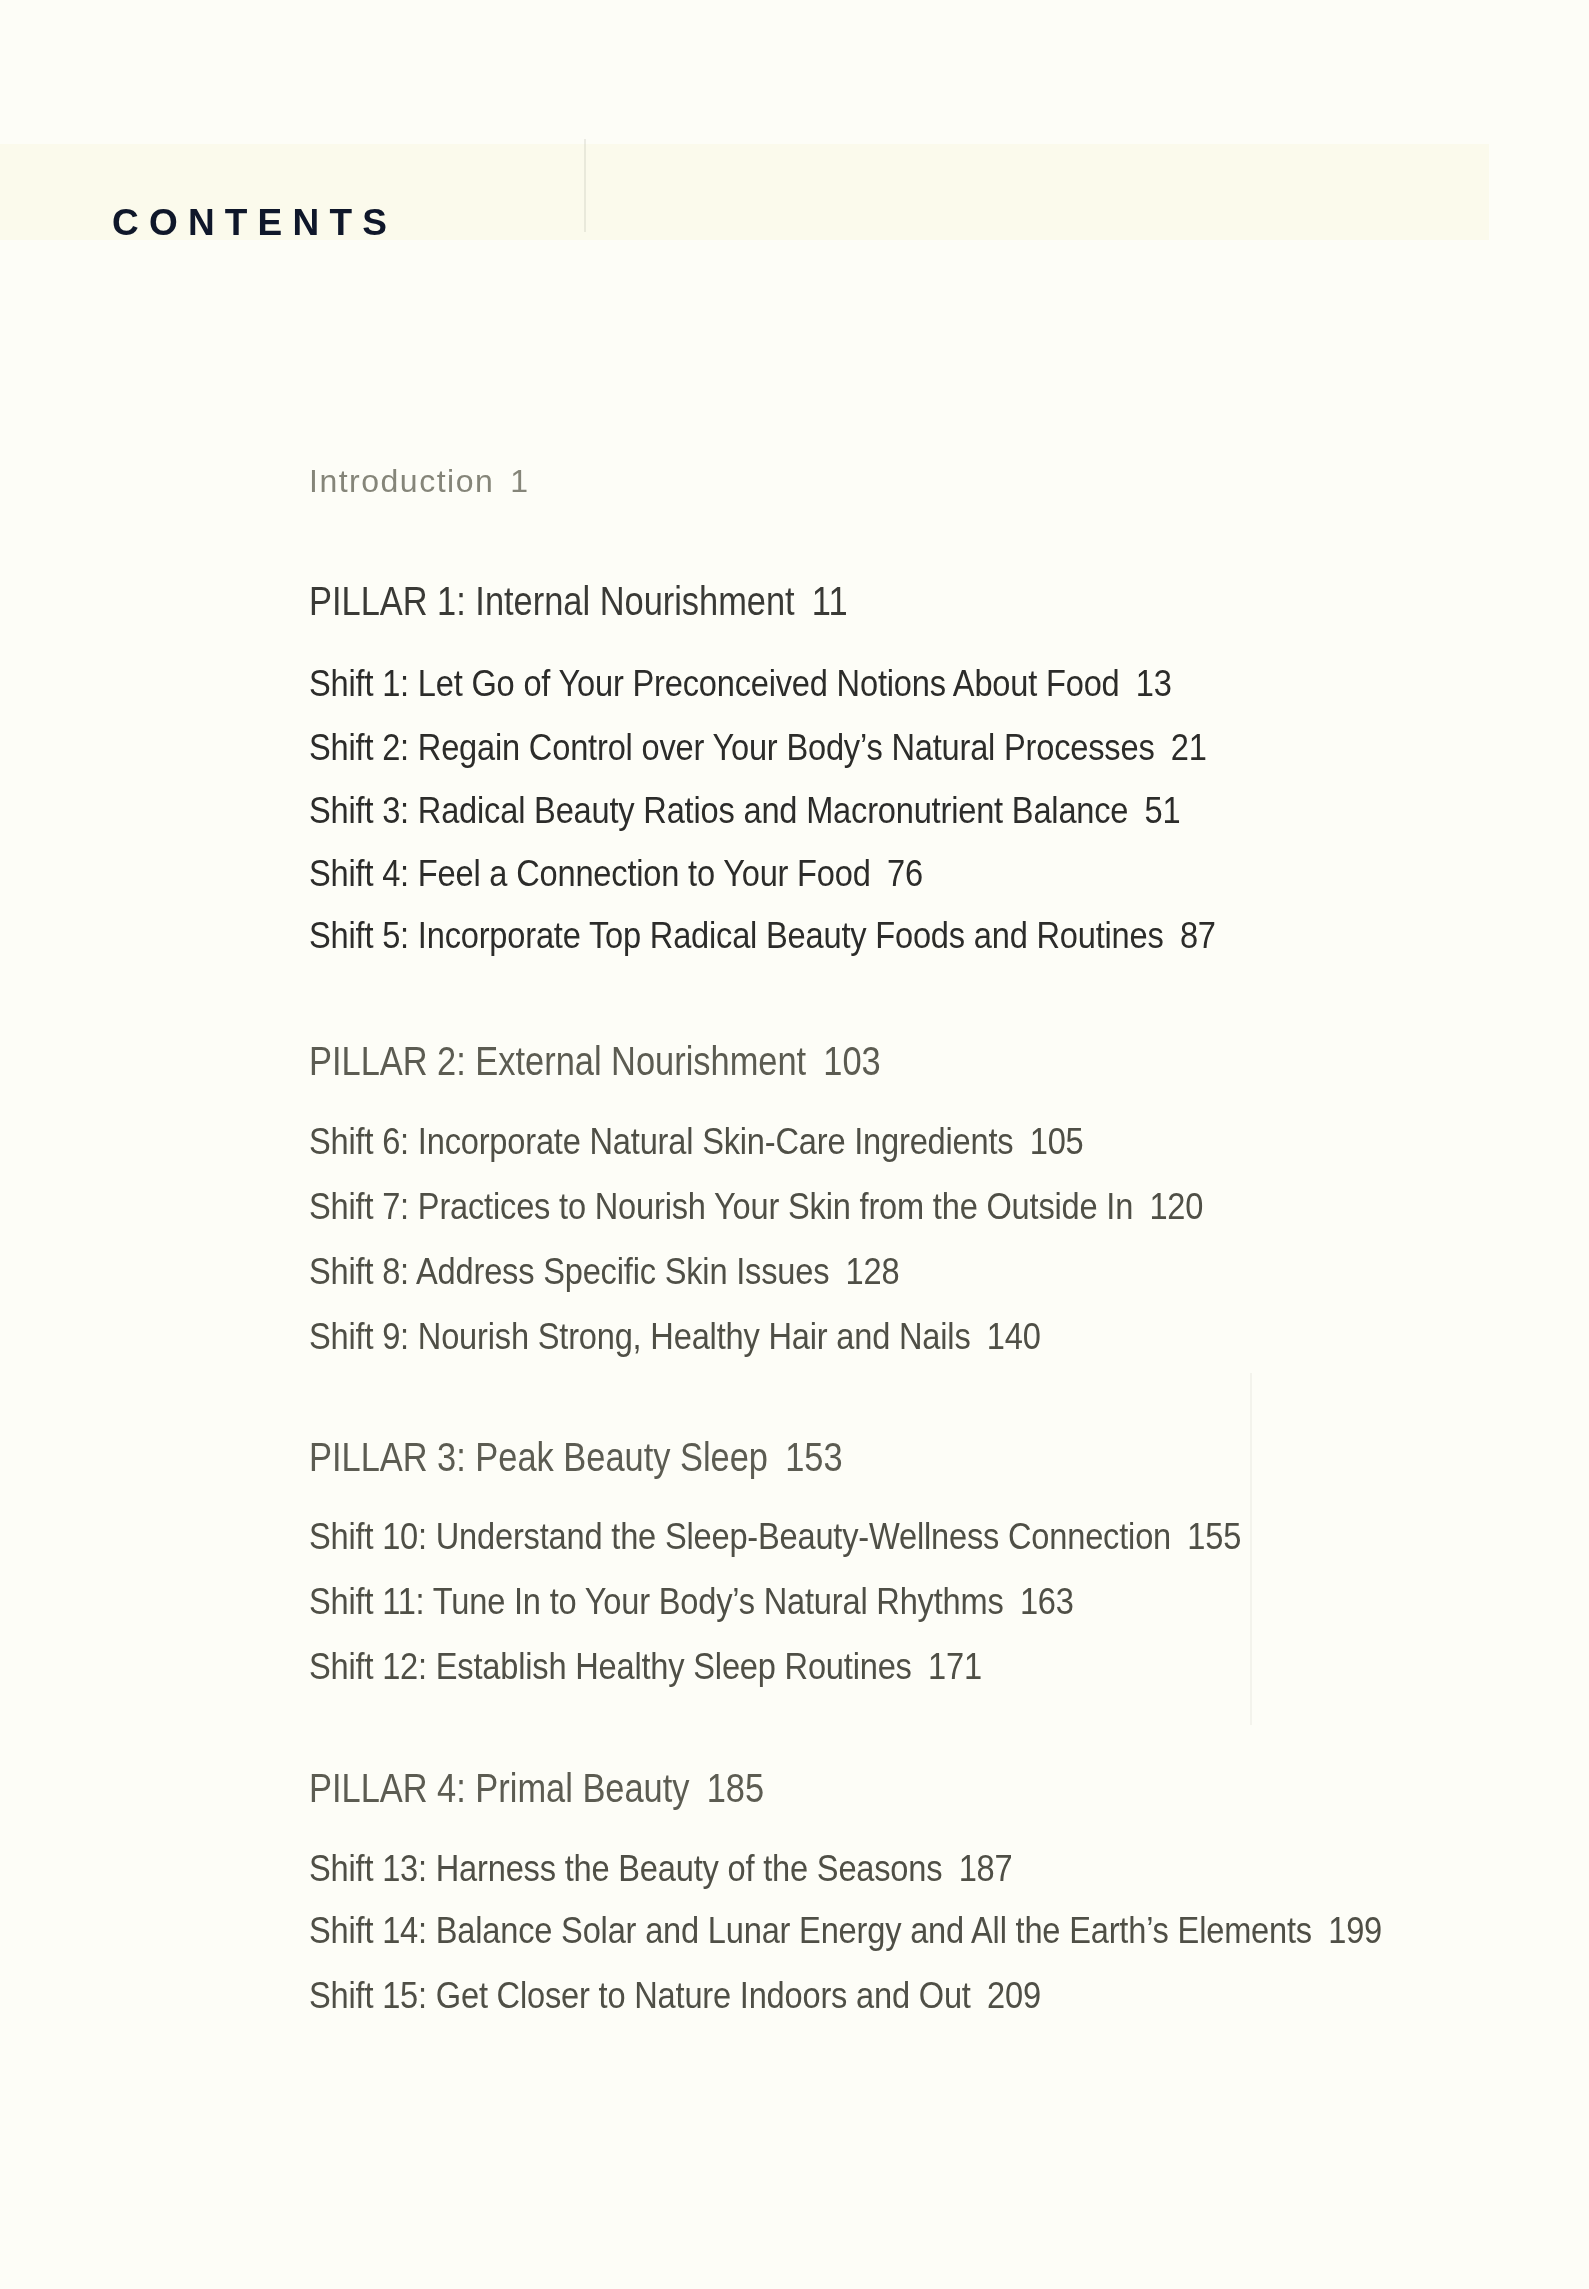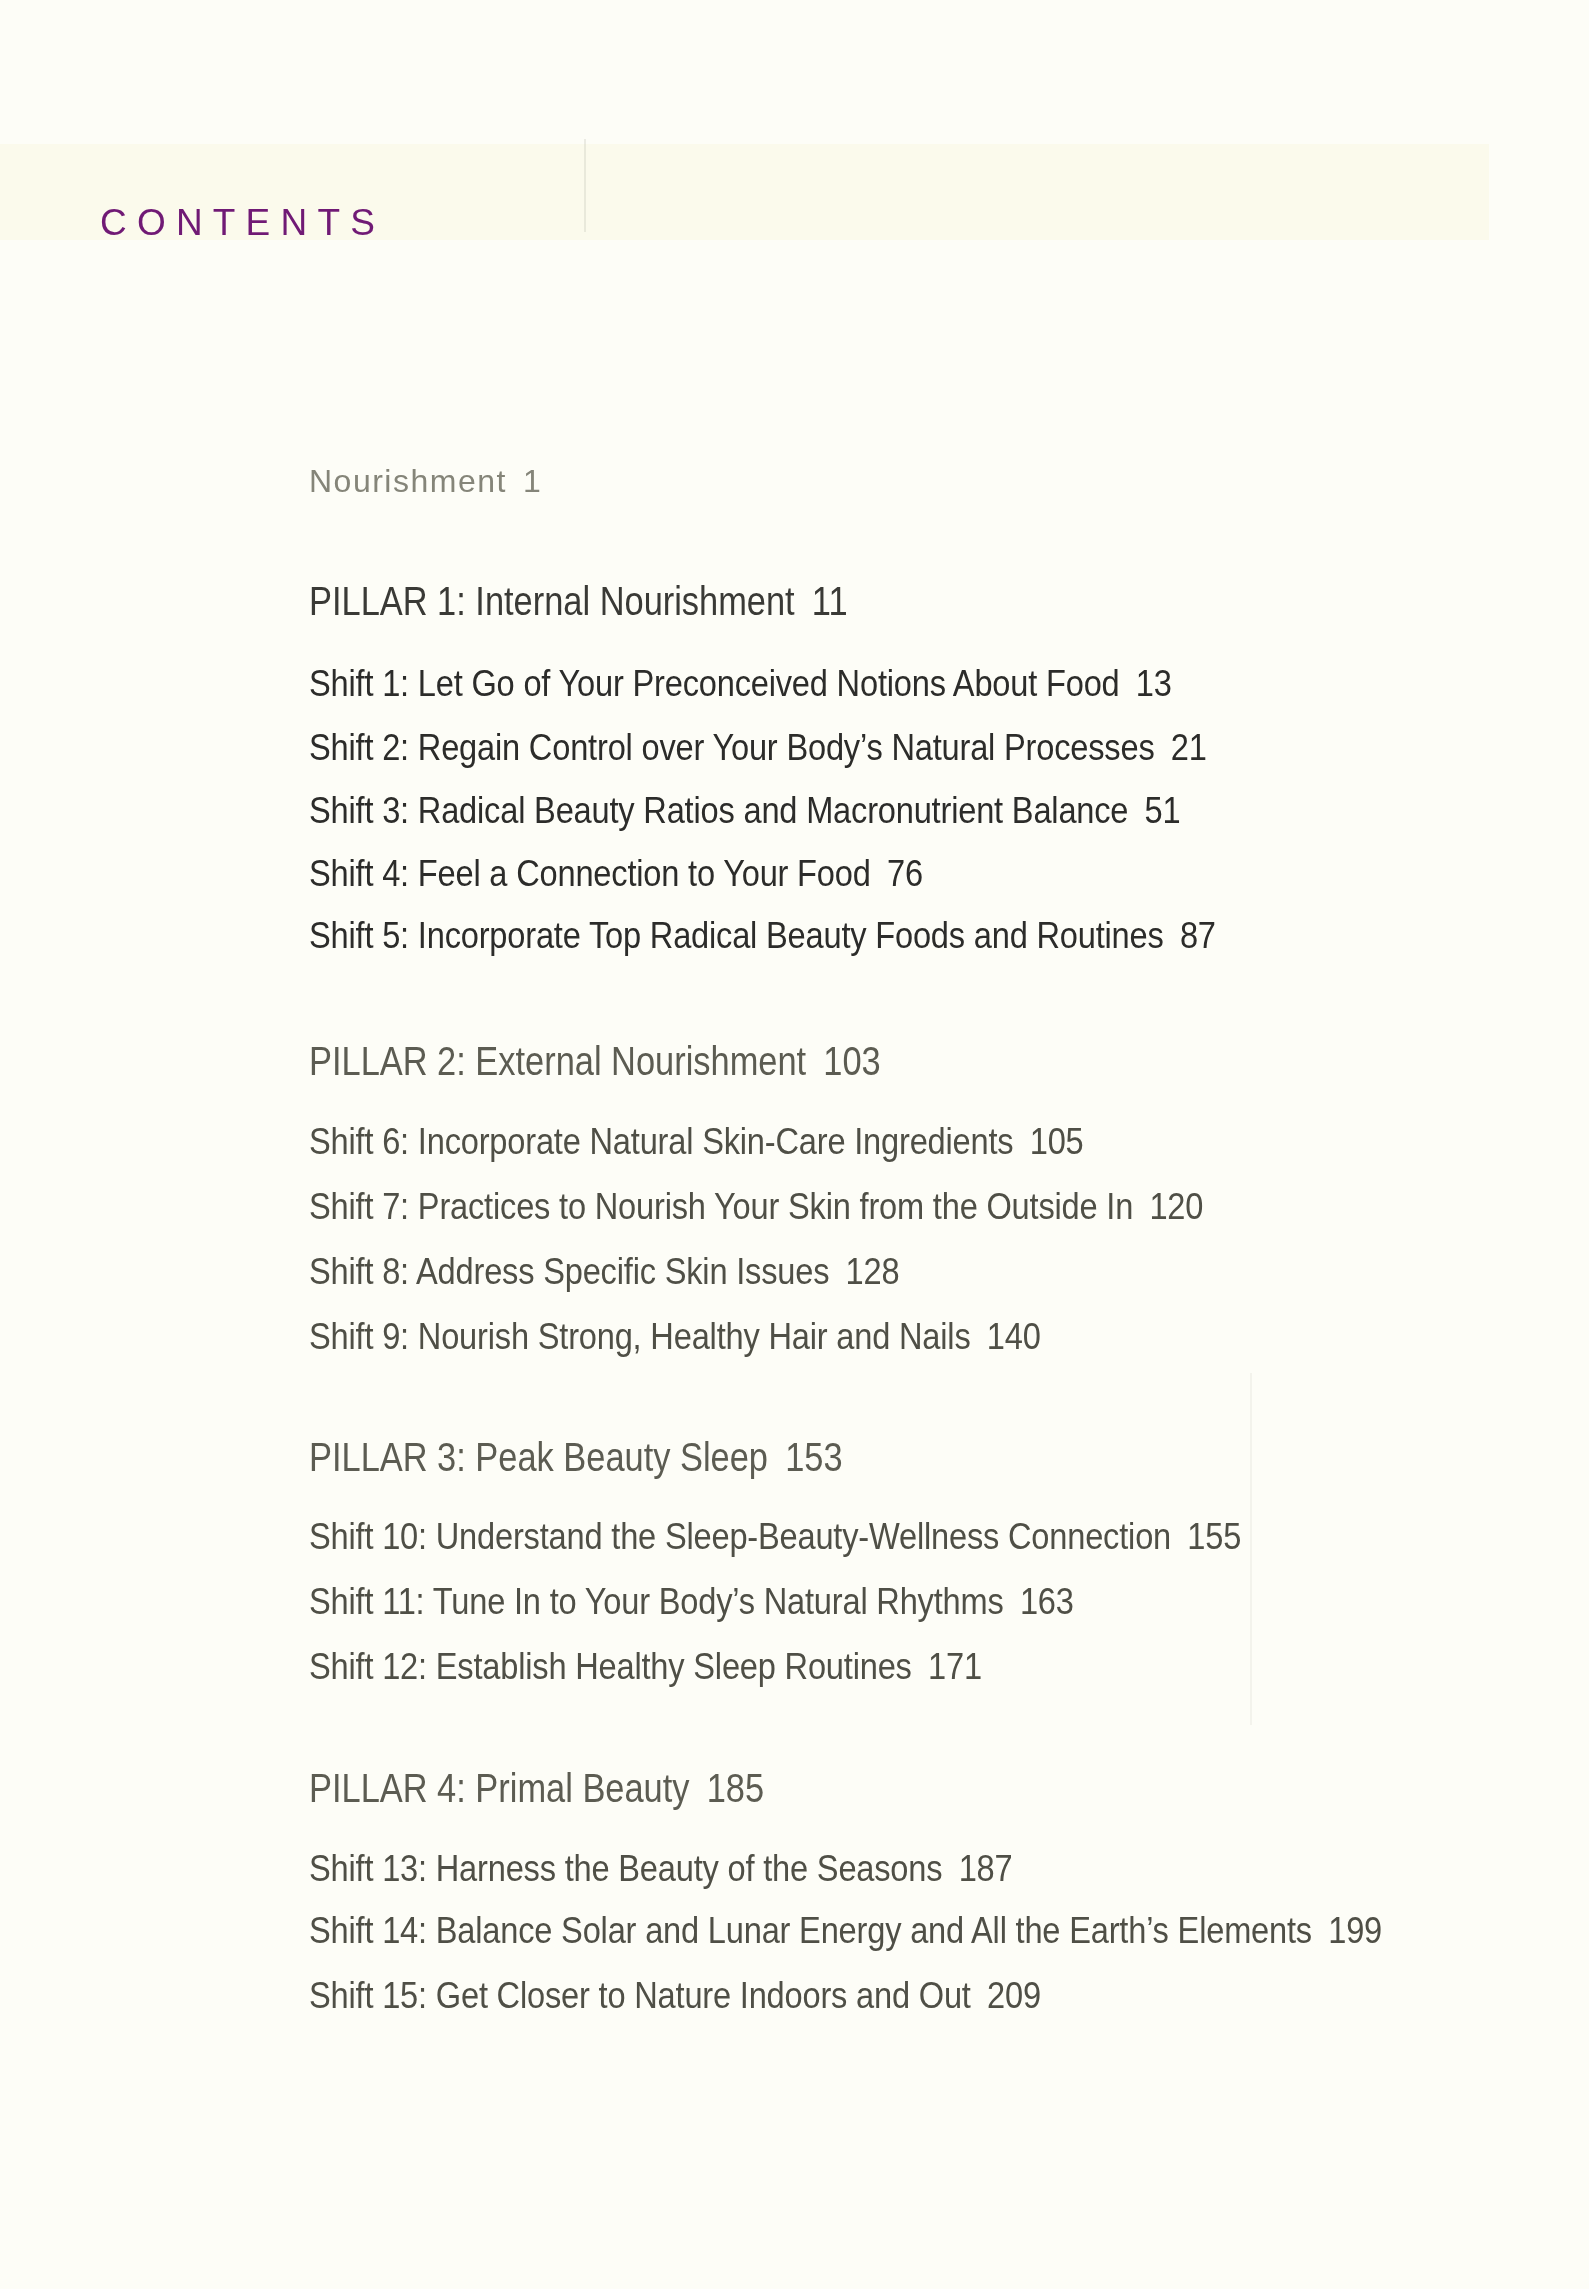--- a/index.html
+++ b/index.html
@@ -22,27 +22,27 @@
       height: 96px;
       background: #fbfaec;
     }
     .scan-line {
       position: absolute;
       width: 1.9px;
       background: rgba(200, 200, 190, 0.35);
     }
     .contents-title {
       position: absolute;
-      left: 100px;
+      left: 112px;
       top: 179px;
       font-size: 37px;
       line-height: 37px;
-      font-weight: 400;
+      font-weight: 700;
       letter-spacing: 10.2px;
-      color: #701a75;
+      color: #0f172a;
       white-space: nowrap;
       transform: scaleY(1.02);
     }
     .toc {
       position: absolute;
       left: 309px;
       top: 0;
       width: 1280px;
     }
     .toc-line {
@@ -87,21 +87,21 @@
 <body>
 
 <div class="paper-band"></div>
 <div class="scan-line" style="left:584px; top:139px; height:93px;"></div>
 <div class="scan-line" style="left:1250px; top:1373px; height:352px; background:rgba(215,215,205,0.25);"></div>
 
 <h1 class="contents-title">CONTENTS</h1>
 
 <nav class="toc" id="toc">
   <div class="toc-line intro-line" style="top:465px;">
-    <span>Nourishment</span><span class="num">1</span>
+    <span>Introduction</span><span class="num">1</span>
   </div>
 <div class="toc-line pillar-line" style="top: 581px;"><span>PILLAR 1: Internal Nourishment</span><span class="num">11</span></div>
     <div class="toc-line shift-line" style="top: 666px;"><span>Shift 1: Let Go of Your Preconceived Notions About Food</span><span class="num">13</span></div>
     <div class="toc-line shift-line" style="top: 730px;"><span>Shift 2: Regain Control over Your Body’s Natural Processes</span><span class="num">21</span></div>
     <div class="toc-line shift-line" style="top: 793px;"><span>Shift 3: Radical Beauty Ratios and Macronutrient Balance</span><span class="num">51</span></div>
     <div class="toc-line shift-line" style="top: 856px;"><span>Shift 4: Feel a Connection to Your Food</span><span class="num">76</span></div>
     <div class="toc-line shift-line" style="top: 918px;"><span>Shift 5: Incorporate Top Radical Beauty Foods and Routines</span><span class="num">87</span></div>
     <div class="toc-line pillar-line faded" style="top: 1041px;"><span>PILLAR 2: External Nourishment</span><span class="num">103</span></div>
     <div class="toc-line shift-line faded" style="top: 1124px;"><span>Shift 6: Incorporate Natural Skin-Care Ingredients</span><span class="num">105</span></div>
     <div class="toc-line shift-line faded" style="top: 1189px;"><span>Shift 7: Practices to Nourish Your Skin from the Outside In</span><span class="num">120</span></div>

